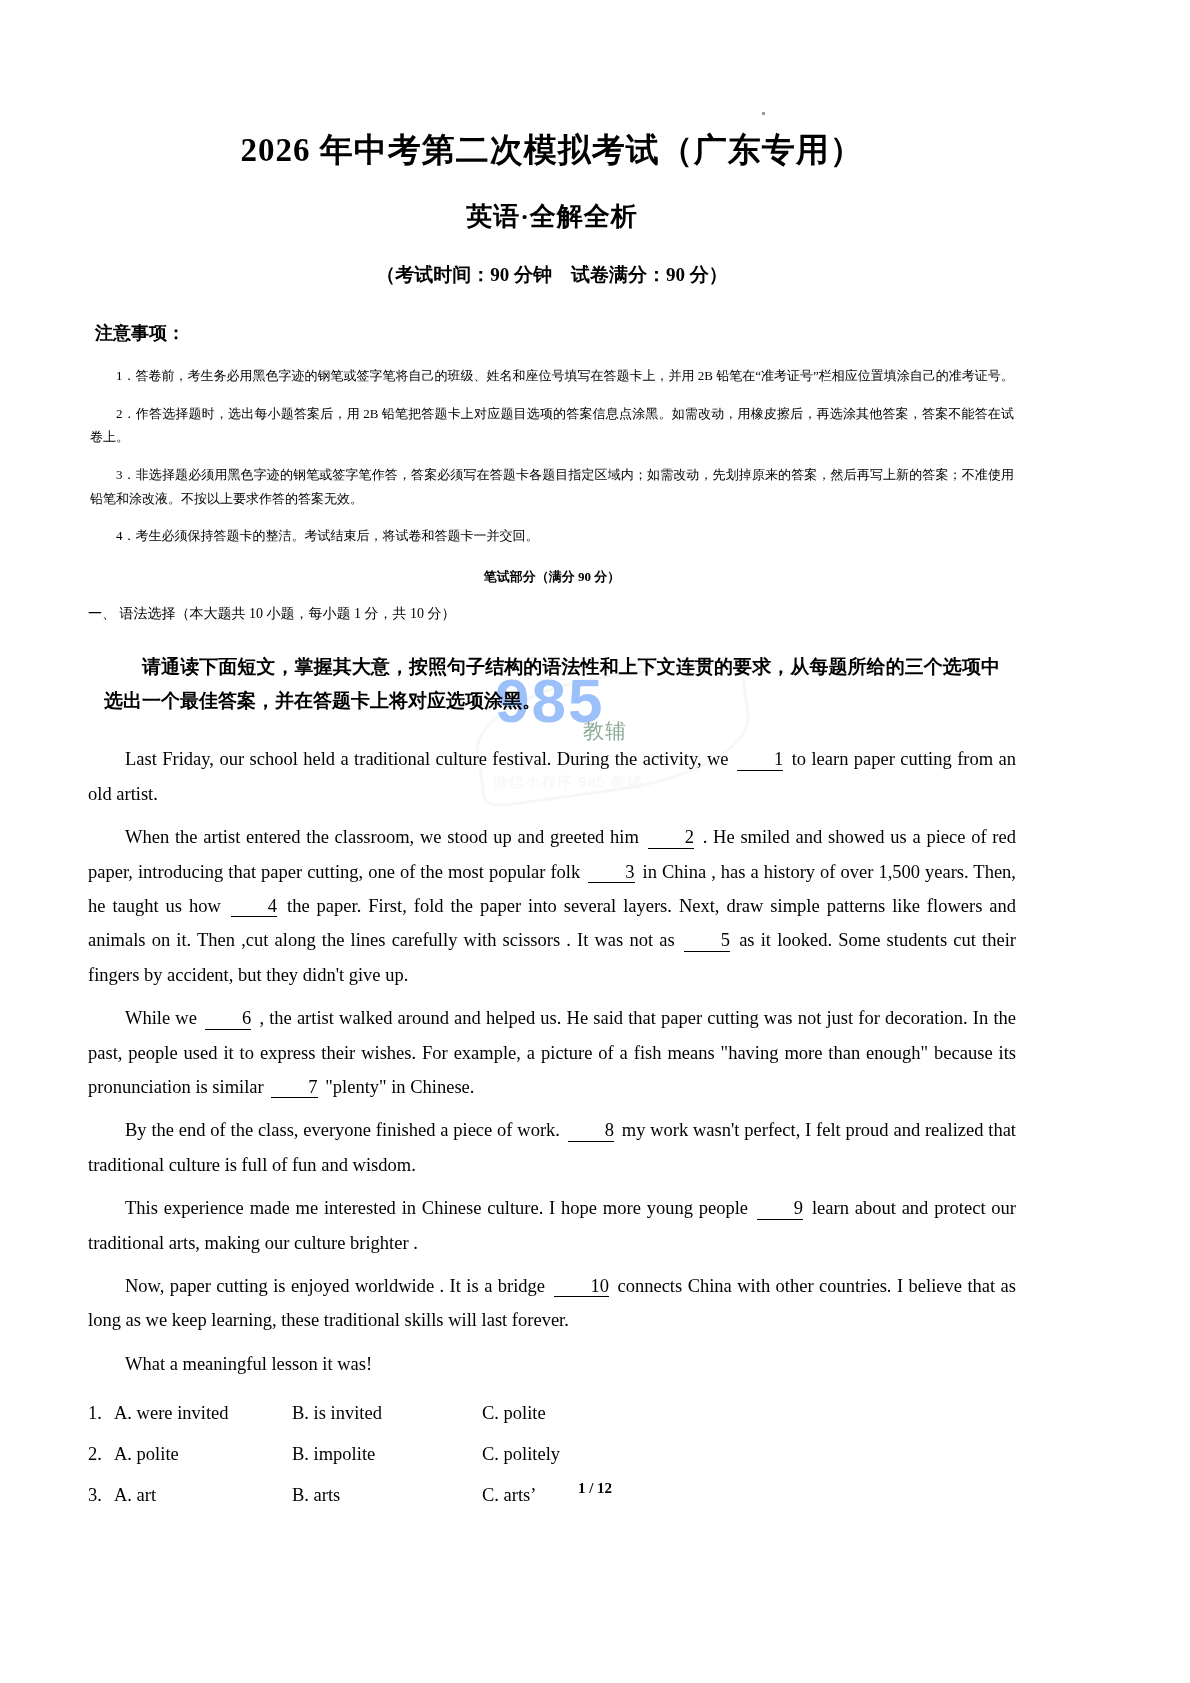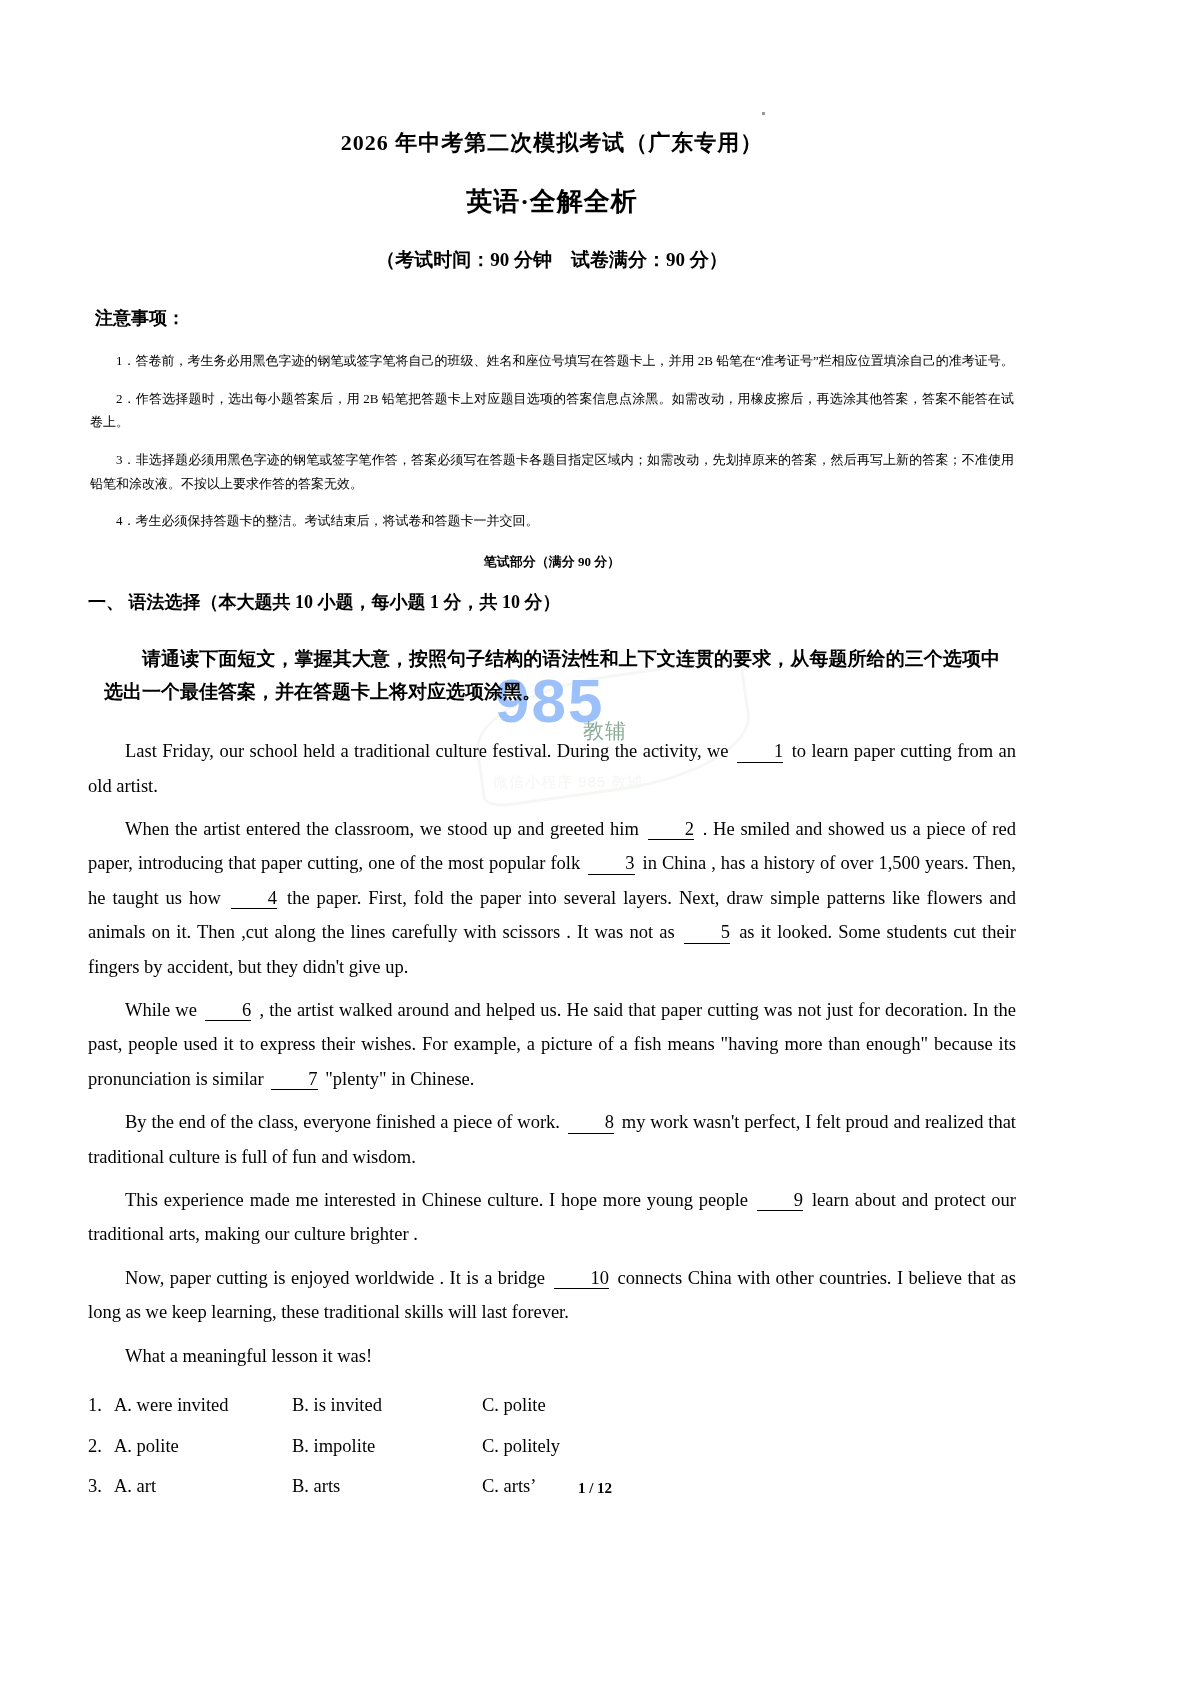--- a/index.html
+++ b/index.html
@@ -90,21 +90,21 @@
     width: 3px;
     height: 3px;
     background: #9a9a9a;
     z-index: 1;
   }
 
   h1.doc-title {
     margin: 0;
     padding-top: 128px;
     text-align: center;
-    font-size: 22px;
+    font-size: 33px;
     font-weight: bold;
     letter-spacing: 1px;
     font-family: "Liberation Serif", serif;
   }
   h2.doc-subtitle {
     margin: 0;
     padding-top: 26px;
     text-align: center;
     font-size: 26px;
     font-weight: bold;
@@ -134,22 +134,22 @@
   .section-center {
     margin: 2px;
     padding-top: 18px;
     text-align: center;
     font-size: 13px;
     font-weight: bold;
   }
   .section-head {
     margin: 0;
     padding-top: 14px;
-    font-size: 18px;
-    font-weight: bold;
+    font-size: 14px;
+    font-weight: normal;
     line-height: 1.7;
   }
   .section-instr {
     margin: 16px;
     padding-top: 8px;
     font-size: 19px;
     font-weight: bold;
     line-height: 1.78;
     text-indent: 2em;
     text-align: justify;

